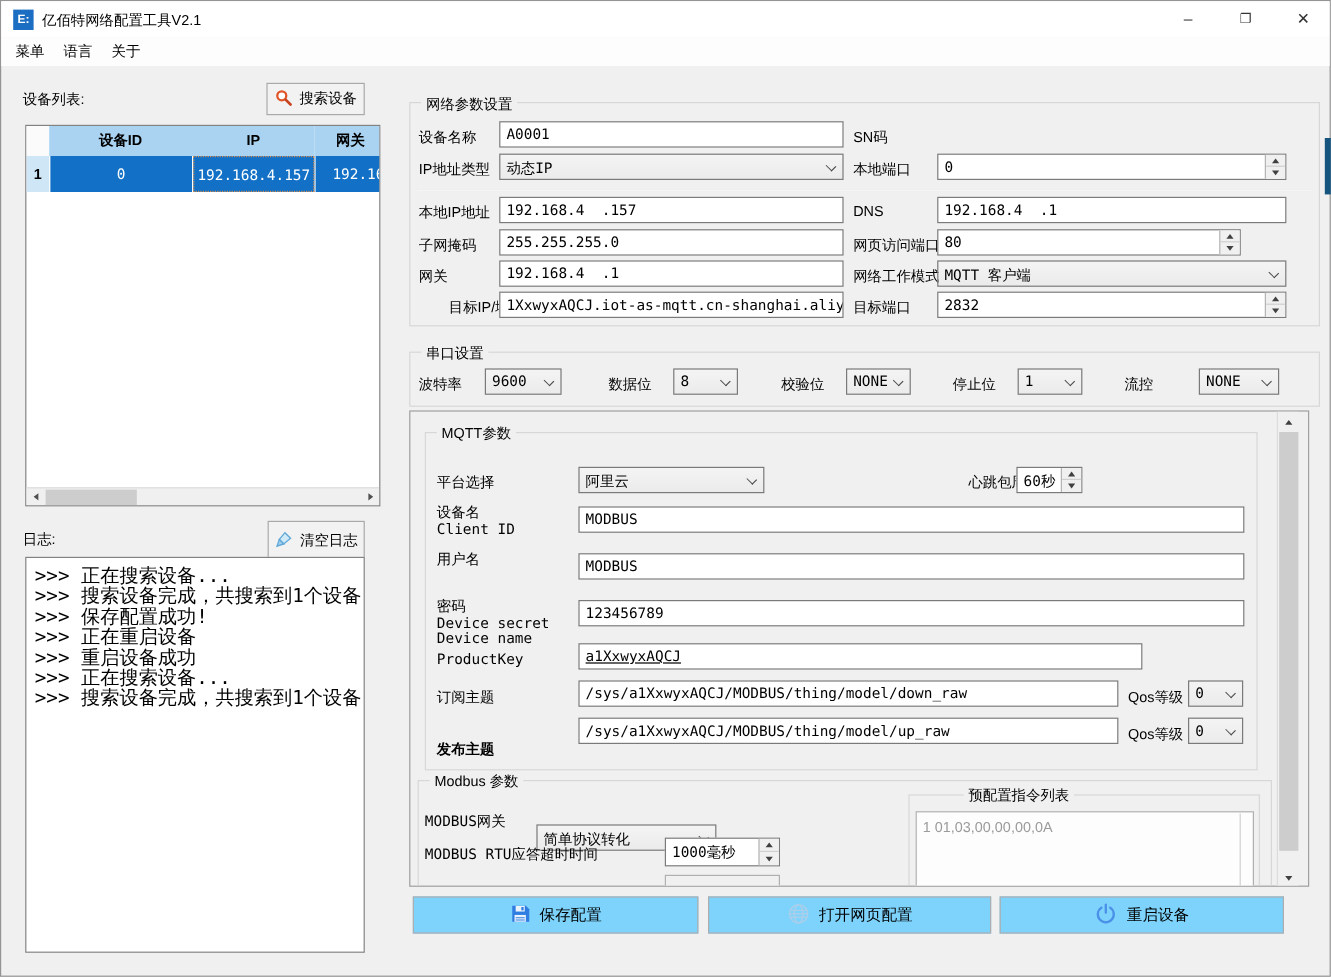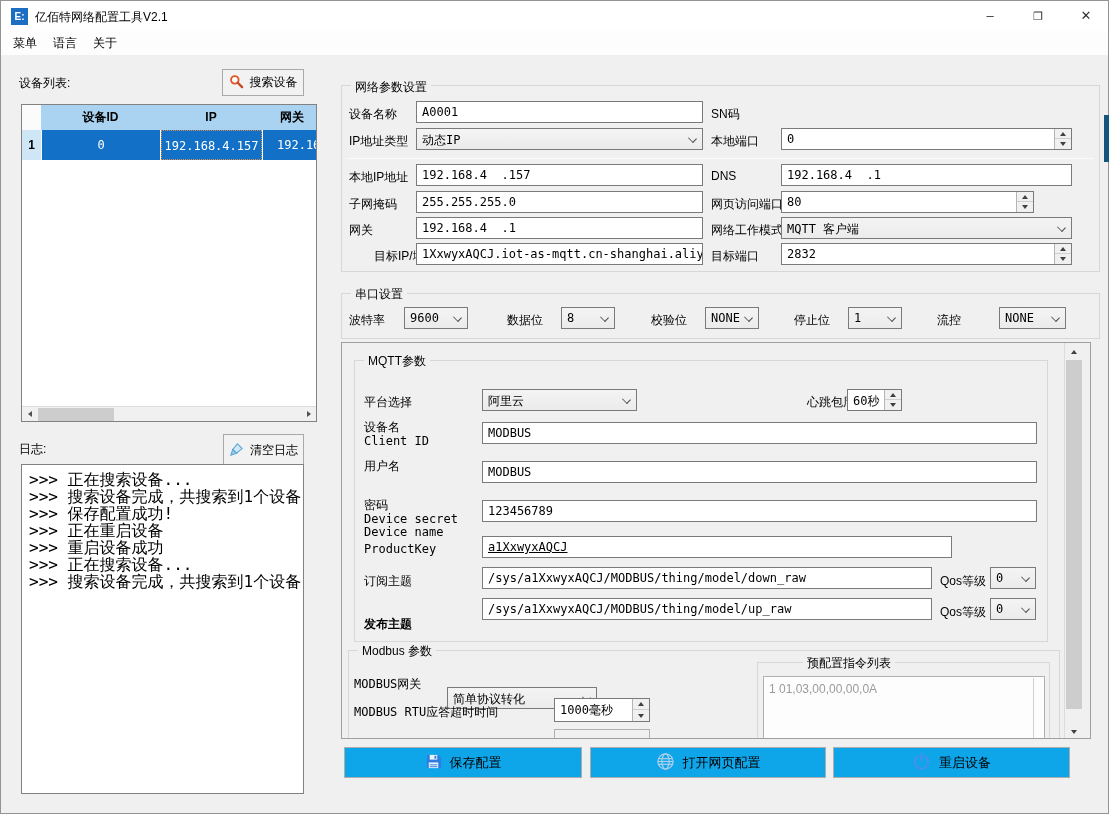--- a/index.html
+++ b/index.html
@@ -34,21 +34,21 @@
   .tri-r { width:0; height:0; border-top:3px solid transparent; border-bottom:3px solid transparent; border-left:4px solid #505050; }
   .table { position:absolute; left:20px; top:103px; width:296px; height:318px; background:#fff; border:1px solid #828282; overflow:hidden; }
   .th { position:absolute; top:0; height:25px; background:#a9d3f0; font-weight:bold; text-align:center; line-height:25px; }
   .cell { position:absolute; top:25px; height:30px; background:#1271c6; color:#fff; text-align:center; line-height:30px; }
   .logbox { position:absolute; left:20px; top:463px; width:283px; height:330px; background:#fff; border:1px solid #828282; padding:6px 0 0 7px; }
   .logline { font-size:16px; line-height:17px; white-space:nowrap; }
   .hsb { position:absolute; left:0; bottom:0; width:100%; height:15px; background:#f0f0f0; border-top:1px solid #dcdcdc; }
   .vsb { position:absolute; background:#f0f0f0; border-left:1px solid #dcdcdc; }
   .thumb { background:#cdcdcd; position:absolute; }
   .panel { position:absolute; left:340px; top:341px; width:750px; height:397px; border:1px solid #9f9f9f; background:#f0f0f0; overflow:hidden; }
-  .bigbtn { position:absolute; top:746px; height:31px; background:#0ea5e9; border:1px solid #adadad; display:flex; align-items:center; justify-content:center; gap:8px; font-size:13px; }
+  .bigbtn { position:absolute; top:746px; height:31px; background:#7dd3fc; border:1px solid #adadad; display:flex; align-items:center; justify-content:center; gap:8px; font-size:13px; }
   .sep { position:absolute; height:1px; background:#d9d9d9; border-bottom:1px solid #fbfbfb; }
   .listbox { position:absolute; background:#fdfdfd; border:1px solid #b0b0b0; overflow:hidden; }
 </style>
 </head>
 <body>
 
 <div class="win">
 
   <div class="titlebar">
     <div class="logo">E:</div>

